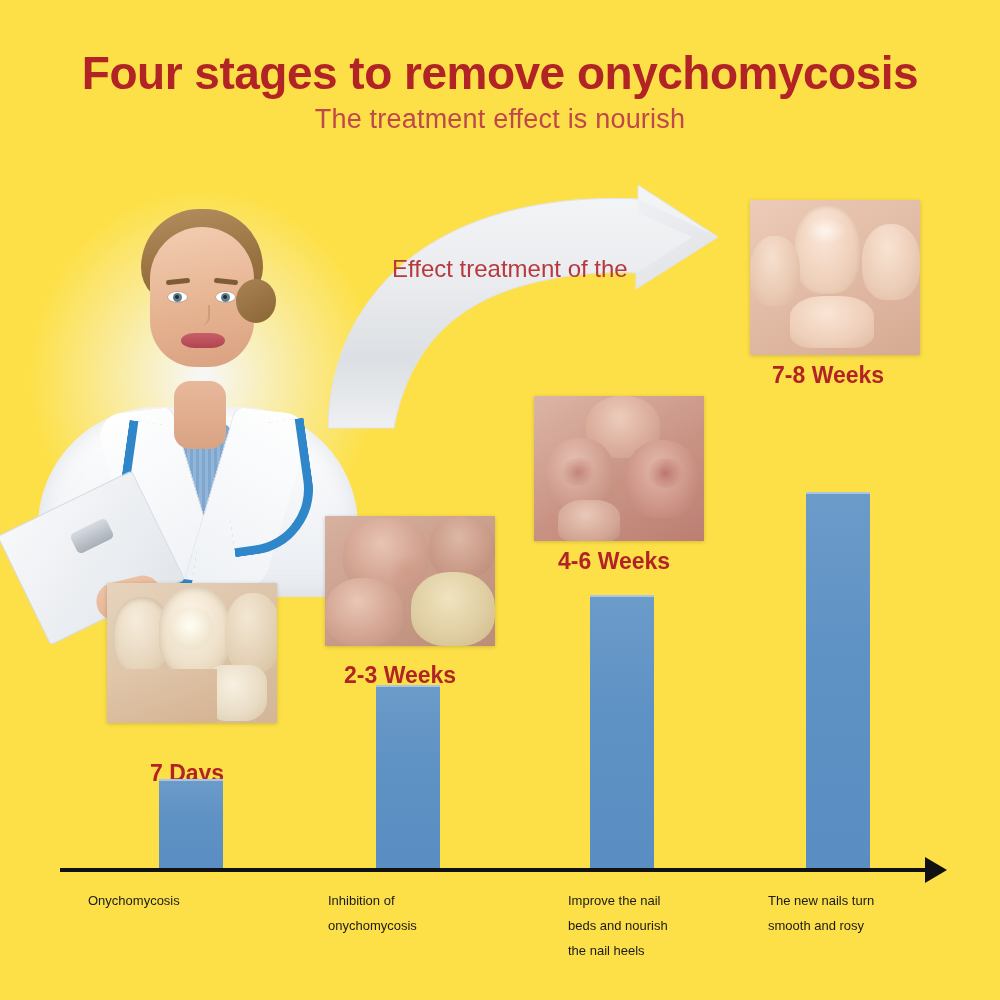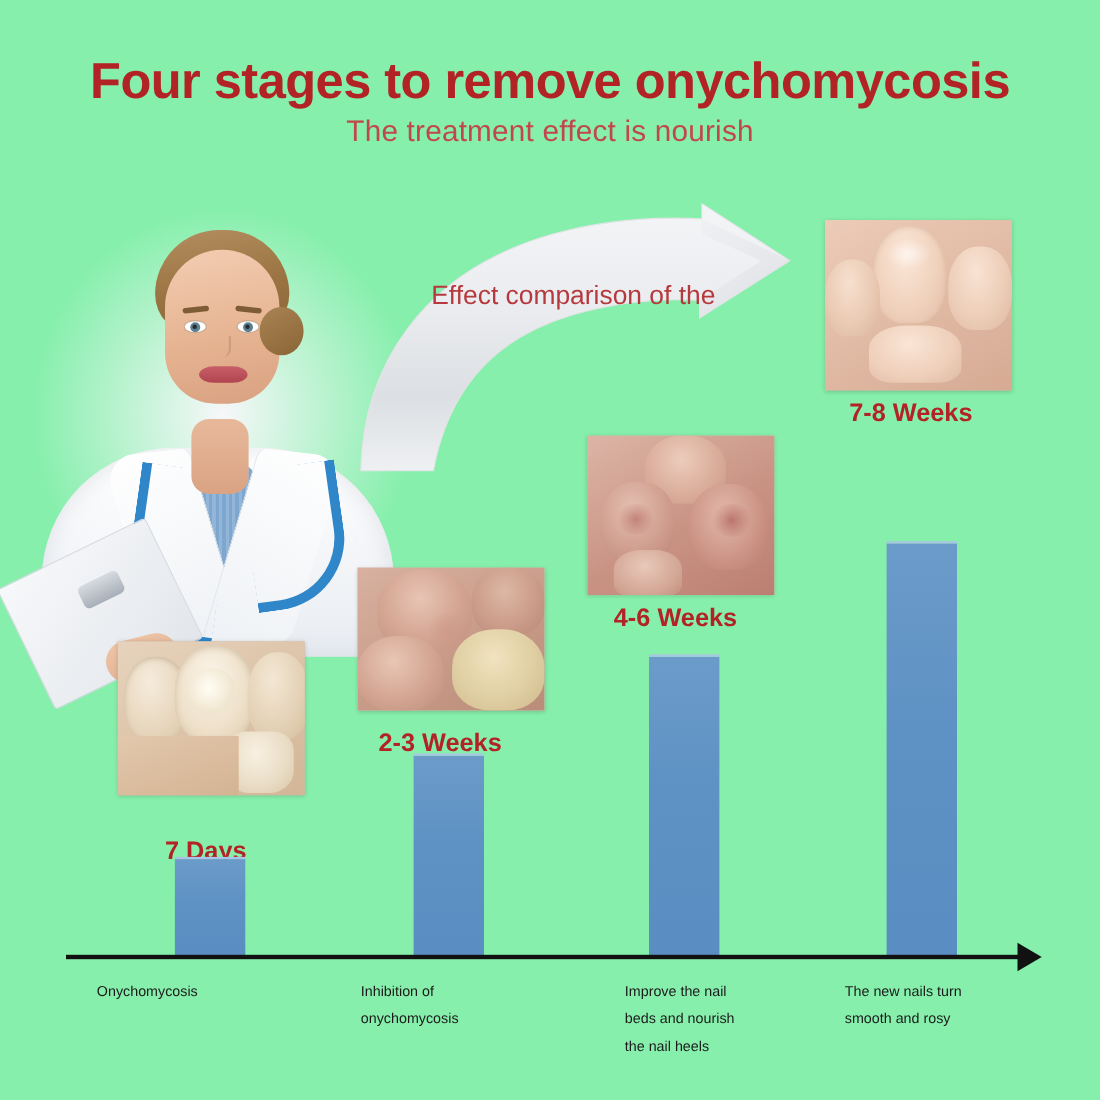--- a/index.html
+++ b/index.html
@@ -3,21 +3,21 @@
 <meta charset="utf-8">
 <style>
   html,body{margin:0;padding:0;}
   body{
     width:1000px;height:1000px;
     background:#ffffff;
     font-family:"Liberation Sans", sans-serif;
     overflow:hidden;
     position:relative;
   }
-  #stage{position:relative;width:1000px;height:1000px;overflow:hidden;background:#86efac;}
+  #stage{position:relative;width:1000px;height:1000px;overflow:hidden;background:#fde047;}
 
   
   .title{
     position:absolute;left:0;top:46px;width:1000px;text-align:center;
     font-size:46px;font-weight:700;color:#b22326;letter-spacing:-0.5px;
     white-space:nowrap;
   }
   .subtitle{
     position:absolute;left:0;top:104px;width:1000px;text-align:center;
     font-size:27px;font-weight:400;color:#c0474a;letter-spacing:0.2px;
@@ -216,21 +216,21 @@
           <stop offset="100%" stop-color="#d5d8dd"></stop>
         </linearGradient>
       </defs>
       <path d="M8,243 C10,150 62,62 182,28 C232,14 282,12 318,14 L318,0 L398,52 L316,104 L316,88
                C280,86 238,90 198,102 C120,126 86,178 74,243 Z" fill="url(#argrad)" stroke="#e2e4e7" stroke-width="1"></path>
       <path d="M318,14 L398,52 L316,104 L316,88 L372,52 L318,28 Z" fill="url(#argrad2)" opacity="0.55"></path>
     </svg>
   </div>
 
   <div class="callout">
-    <div>Effect comparison of the</div>
+    <div>Effect treatment of the</div>
   </div>
 
   <div class="photo" id="photo1">
     <div class="nailbase"></div>
     <div class="nail" style="left:6px;top:14px;width:58px;height:76px;background:radial-gradient(ellipse at 40% 30%,#f6ecdc 0%,#e7d6bd 60%,#d9c4a4 100%);box-shadow:0 2px 5px rgba(150,125,95,.35) inset;"></div>
     <div class="nail" style="left:52px;top:4px;width:72px;height:88px;background:radial-gradient(ellipse at 45% 35%,#fdf6ea 0%,#efe1cb 55%,#ddc9aa 100%);box-shadow:0 2px 6px rgba(150,125,95,.3) inset;"></div>
     <div class="nail" style="left:118px;top:10px;width:56px;height:80px;background:radial-gradient(ellipse at 40% 30%,#f3e7d4 0%,#e3d0b4 60%,#d2bb98 100%);"></div>
     <div class="nail" style="left:98px;top:82px;width:62px;height:56px;background:radial-gradient(ellipse at 45% 35%,#f8f0e1 0%,#e9dcc5 60%,#d8c6a6 100%);border-radius:30% 30% 36% 36%;"></div>
     <div class="nail" style="left:62px;top:24px;width:46px;height:44px;background:radial-gradient(circle at 45% 42%,rgba(255,253,244,.95) 0%,rgba(238,228,203,.6) 60%,rgba(0,0,0,0) 100%);border-radius:50%;"></div>
     <div class="nail" style="left:0px;top:86px;width:110px;height:56px;background:linear-gradient(160deg,#e2c8ad 0%,#d4b392 100%);border-radius:0;"></div>

